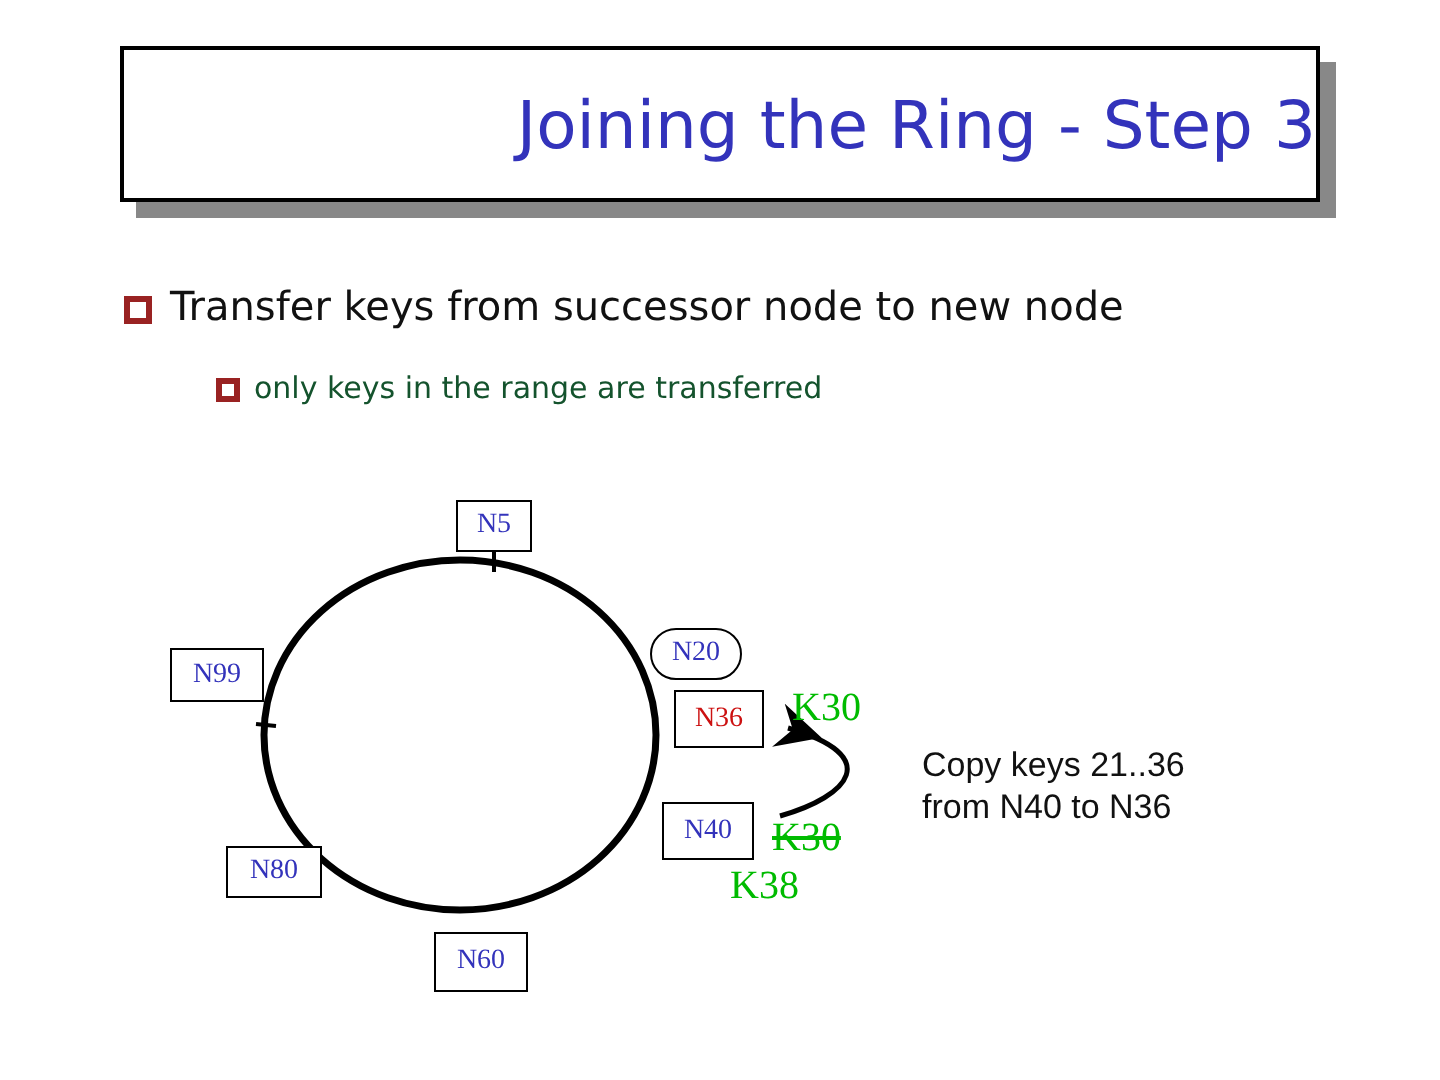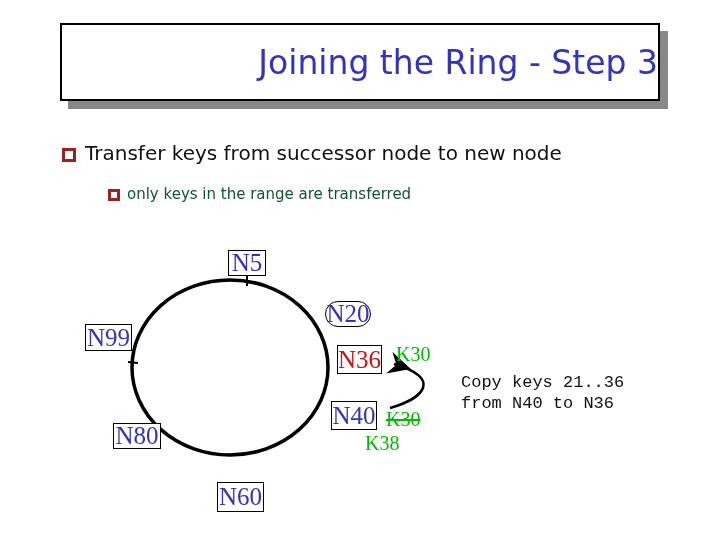--- a/index.html
+++ b/index.html
@@ -45,41 +45,41 @@
 
   
   .diagram-svg { position: absolute; left: 0; top: 0; width: 720px; height: 540px; }
 
   .node {
     position: absolute;
     background: #ffffff;
     border: 1.5px solid #000000;
     color: #3333BB;
     font-family: "Liberation Serif", serif;
-    font-size: 25px;
+    font-size: 14px;
     display: flex; align-items: center; justify-content: center;
     white-space: nowrap;
   }
   .node.highlight { color: #CC1111; }
 
   .key-label {
     position: absolute;
     color: #00BB00;
     font-family: "Liberation Serif", serif;
     font-size: 20px;
     line-height: 20px;
     white-space: nowrap;
   }
   .key-label.struck { text-decoration: line-through; }
 
   .annotation {
     position: absolute;
     left: 461px; top: 372px;
     color: #111111;
-    font-family: Liberation Mono, monospace;
+    font-family: Liberation Sans, sans-serif;
     font-size: 17px;
     line-height: 21px;
     white-space: nowrap;
   }
 </style>
 </head>
 <body>
 
 <div id="slide">
 
@@ -104,31 +104,31 @@
       </marker>
     </defs>
     <ellipse cx="230" cy="367.5" rx="98" ry="87.5" fill="none" stroke="#000000" stroke-width="3.5"></ellipse>
     <line x1="247" y1="275" x2="247" y2="286" stroke="#000000" stroke-width="2"></line>
     <line x1="128" y1="362" x2="138" y2="363" stroke="#000000" stroke-width="2"></line>
     <path d="M 390 408 C 425 398, 442 378, 394 364" fill="none" stroke="#000000" stroke-width="2.5" marker-end="url(#arrowhead)"></path>
   </svg>
 
   <div class="node" style="left:228px; top:250px; width:36px; height:24px;">N5</div>
 
-  <div class="node" style="left:325px; top:301px; width:44px; height:24px;border-radius:13px;">N20</div>
+  <div class="node" style="left:325px; top:314px; width:44px; height:24px;border-radius:13px;">N20</div>
 
   <div class="node" style="left:85px; top:324px; width:45px; height:25px;">N99</div>
 
   <div class="node highlight" style="left:337px; top:345px; width:43px; height:27px;">N36</div>
 
   <div class="node" style="left:331px; top:401px; width:44px; height:27px;">N40</div>
 
   <div class="node" style="left:113px; top:423px; width:46px; height:24px;">N80</div>
 
-  <div class="node" style="left:217px; top:482px; width:45px; height:28px;">N60</div>
+  <div class="node" style="left:217px; top:466px; width:45px; height:28px;">N60</div>
 
   <span class="key-label" style="left:396px; top:344px;">K30</span>
 
   <span class="key-label struck" style="left:386px; top:409px;">K30</span>
 
   <span class="key-label" style="left:365px; top:433px;">K38</span>
 
   <div class="annotation">
     <div>Copy keys 21..36</div>
     <div>from N40 to N36</div>

